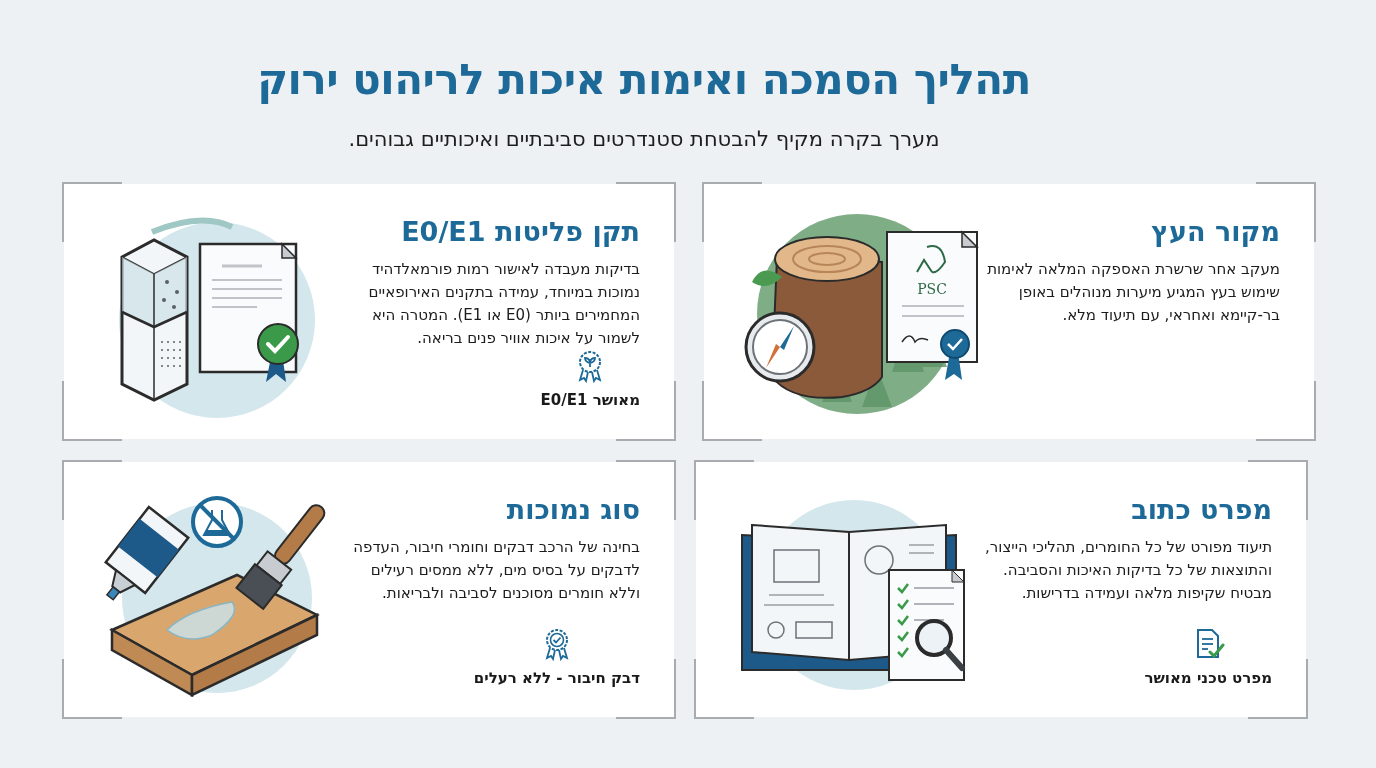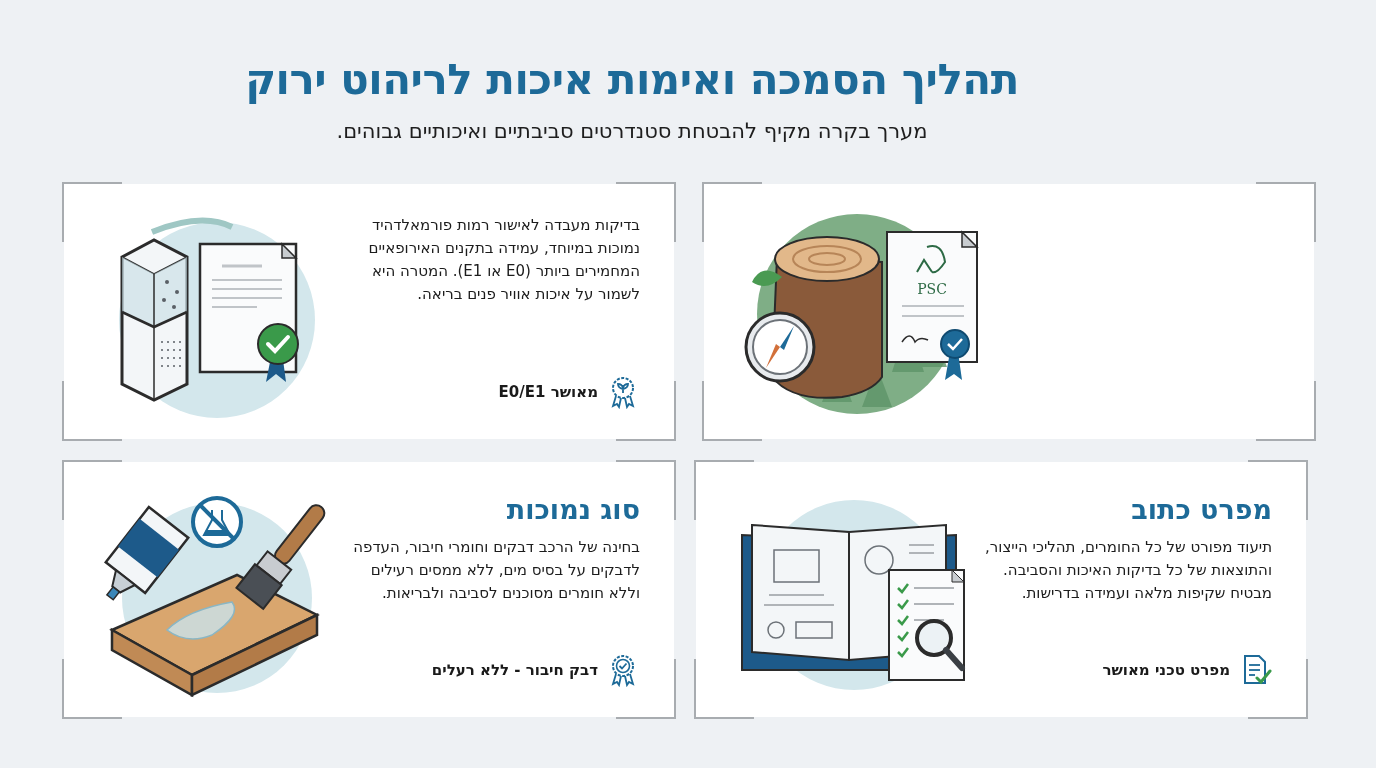--- a/index.html
+++ b/index.html
@@ -3,45 +3,45 @@
 <meta charset="utf-8">
 <style>
   * { box-sizing: border-box; margin: 0; padding: 0; }
   html, body { width: 1376px; height: 768px; overflow: hidden; }
   body {
     background: #eef1f4;
     font-family: "DejaVu Sans", "Liberation Sans", sans-serif;
     color: #1b1b1b;
     position: relative;
   }
-  .header { position: absolute; top: 52px; left: 0; width: 1264px; text-align: center; direction: rtl; }
+  .header { position: absolute; top: 52px; left: 12px; width: 1264px; text-align: center; direction: rtl; }
   .title {
     font-size: 42px; font-weight: bold; color: #1d6a98; letter-spacing: -0.5px;
     line-height: 56px;
   }
-  .subtitle { margin-top: 8px; font-size: 21px; color: #1e1e1e; line-height: 30px; }
+  .subtitle { margin-top: 16px; font-size: 21px; color: #1e1e1e; line-height: 30px; }
 
   .card {
     position: absolute; width: 610px; height: 255px;
     background: #ffffff;
   }
   .card .corner { position: absolute; width: 60px; height: 60px; border-color: #a8acb0; border-style: solid; border-width: 0; }
   .corner.tl { top: -2px; left: -2px; border-top-width: 2px; border-left-width: 2px; }
   .corner.tr { top: -2px; right: -2px; border-top-width: 2px; border-right-width: 2px; }
   .corner.bl { bottom: -2px; left: -2px; border-bottom-width: 2px; border-left-width: 2px; }
   .corner.br { bottom: -2px; right: -2px; border-bottom-width: 2px; border-right-width: 2px; }
 
   .card .text {
     position: absolute; right: 34px; top: 30px; width: 305px; direction: rtl; text-align: right;
   }
   .card .text h2 { font-size: 27px; font-weight: bold; color: #1d6a98; line-height: 36px; margin-bottom: 8px; }
   .card .text p { font-size: 15px; line-height: 23px; color: #1c1c1c; }
   .card .badge {
     position: absolute; right: 34px; bottom: 30px; direction: rtl;
-    display: flex; align-items: center; gap: 8px;
+    display: flex; align-items: center; gap: 8px; flex-direction: column;
   }
   .card .badge span.lbl { font-size: 15px; font-weight: bold; color: #1a1a1a; }
   .card .badge svg { width: 34px; height: 34px; }
   .card .illus { position: absolute; left: 28px; top: 18px; width: 250px; height: 220px; }
 </style>
 </head>
 <body>
 
 <div class="header">
   <h1 class="title">תהליך הסמכה ואימות איכות לריהוט ירוק</h1>
@@ -69,20 +69,24 @@
     <polygon points="230,30 245,45 230,45" fill="#c8ccd0" stroke="#2b2b2b" stroke-width="1.5"></polygon>
     <text x="200" y="92" text-anchor="middle" font-family="DejaVu Serif, serif" font-size="14" fill="#2d6a45">PSC</text>
     <path d="M185 70 L192 58 L200 70 M195 45 Q210 40 213 60 Q205 72 200 70" fill="none" stroke="#2d6a45" stroke-width="2"></path>
     <line x1="170" y1="104" x2="232" y2="104" stroke="#c0c4c8" stroke-width="2"></line>
     <line x1="170" y1="114" x2="232" y2="114" stroke="#c0c4c8" stroke-width="2"></line>
     <path d="M170 140 Q178 128 183 140 Q188 134 196 138" fill="none" stroke="#2b2b2b" stroke-width="1.5"></path>
     <polygon points="218,150 213,178 222,172 230,178 226,150" fill="#1d6a98"></polygon>
     <circle cx="223" cy="142" r="14" fill="#1d6a98" stroke="#0f4a70" stroke-width="2"></circle>
     <path d="M216 142 L221 147 L230 137" fill="none" stroke="#fff" stroke-width="2.5"></path>
   </svg>
+  <div class="text">
+    <h2>מקור העץ</h2>
+    <p>מעקב אחר שרשרת האספקה המלאה לאימות שימוש בעץ המגיע מיערות מנוהלים באופן בר-קיימא ואחראי, עם תיעוד מלא.</p>
+  </div>
 </div>
 
 <div class="card" style="left:64px; top:184px;">
   <div class="corner tl"></div>
   <div class="corner tr"></div>
   <div class="corner bl"></div>
   <div class="corner br"></div>
   <svg class="illus" viewBox="0 0 250 220">
     <circle cx="125" cy="118" r="98" fill="#d3e7ec"></circle>
     <path d="M60 30 Q110 10 140 25" fill="none" stroke="#9fc7c4" stroke-width="6"></path>
@@ -118,20 +122,21 @@
     <line x1="130" y1="64" x2="170" y2="64" stroke="#c0c4c8" stroke-width="3"></line>
     <line x1="120" y1="78" x2="190" y2="78" stroke="#c0c4c8" stroke-width="2"></line>
     <line x1="120" y1="87" x2="190" y2="87" stroke="#c0c4c8" stroke-width="2"></line>
     <line x1="120" y1="96" x2="190" y2="96" stroke="#c0c4c8" stroke-width="2"></line>
     <line x1="120" y1="105" x2="165" y2="105" stroke="#c0c4c8" stroke-width="2"></line>
     <polygon points="180,150 174,180 184,172 194,180 190,150" fill="#1d5a8a"></polygon>
     <circle cx="186" cy="142" r="20" fill="#3a9a4a" stroke="#2b2b2b" stroke-width="2"></circle>
     <path d="M176 142 L183 149 L196 135" fill="none" stroke="#fff" stroke-width="4" stroke-linecap="round"></path>
   </svg>
   <div class="text">
+    <h2>תקן פליטות E0/E1</h2>
     <p>בדיקות מעבדה לאישור רמות פורמאלדהיד נמוכות במיוחד, עמידה בתקנים האירופאיים המחמירים ביותר (E0 או E1). המטרה היא לשמור על איכות אוויר פנים בריאה.</p>
   </div>
   <div class="badge">
     <svg viewBox="0 0 34 34">
       <circle cx="17" cy="13" r="10" fill="none" stroke="#1d6a98" stroke-width="2" stroke-dasharray="3 1.5"></circle>
       <path d="M17 18 L17 10 M17 14 Q12 13 12 9 Q16 9 17 13 M17 14 Q22 13 22 9 Q18 9 17 13" fill="none" stroke="#1d6a98" stroke-width="1.8"></path>
       <path d="M10 21 L7 31 L11 29 L13 32 L15 23 M24 21 L27 31 L23 29 L21 32 L19 23" fill="none" stroke="#1d6a98" stroke-width="1.8"></path>
     </svg>
     <span class="lbl">מאושר E0/E1</span>
   </div>

